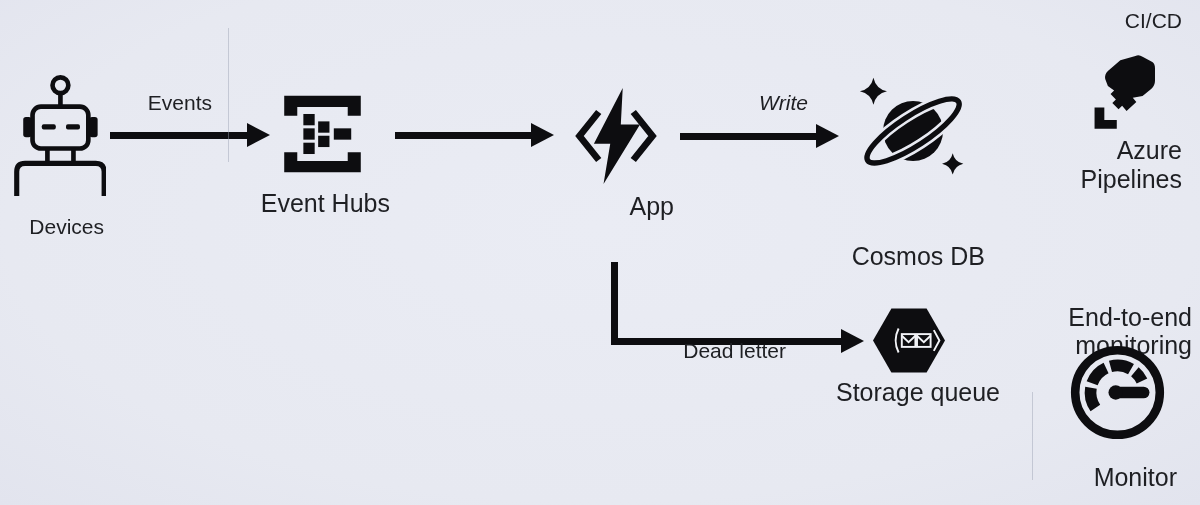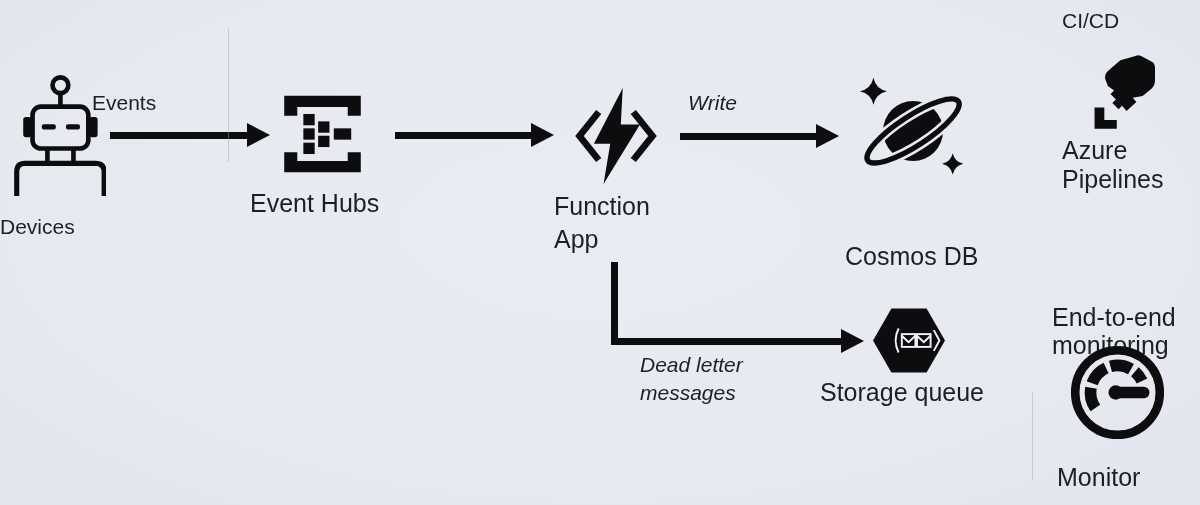--- a/index.html
+++ b/index.html
@@ -5,21 +5,21 @@
   html,body{margin:0;padding:0;}
   body{
     width:1200px;height:505px;
     background:#e8eaf2;
     font-family:"Liberation Sans", sans-serif;
     color:#1e1f23;
     position:relative;overflow:hidden;
   }
   .stage{position:absolute;inset:0;background:radial-gradient(ellipse at 50% 45%, #eaecf4 0%, #e7e9f1 70%, #e2e4ee 100%);}
   .node-icon{position:absolute;}
-  .label{position:absolute;text-align:left;font-weight:400;line-height:1.27;}
+  .label{position:absolute;text-align:right;font-weight:400;line-height:1.27;}
   .lbl-21{font-size:21px;}
   .lbl-22{font-size:25px;}
   .arrow-shaft{position:absolute;background:#0d0d10;}
   .arrow-head-right{position:absolute;width:0;height:0;
     border-left:23px solid #0d0d10;border-top:12px solid transparent;border-bottom:12px solid transparent;}
   .artifact{position:absolute;width:1px;background:#9aa0b2;opacity:.45;}
   svg{display:block;}
 </style>
 </head>
 <body>
@@ -62,21 +62,20 @@
 <div class="arrow-head-right" style="left:531px;top:123px;"></div>
 
 <div class="node-icon" style="left:568px;top:86px;width:96px;height:100px;">
   <svg width="96" height="100" viewBox="0 0 100 100">
     <polyline points="32,25 12,50 32,75" fill="none" stroke="#0d0d10" stroke-width="7"></polyline>
     <polyline points="68,25 88,50 68,75" fill="none" stroke="#0d0d10" stroke-width="7"></polyline>
     <polygon points="57,0 27,58 44,58 37,100 75,38 55,38" fill="#0d0d10"></polygon>
   </svg>
 </div>
 <div class="label lbl-22" style="left:554px;top:190px;width:120px;line-height:33px;">
-  <div>Function</div>
   <div>App</div>
 </div>
 
 <div class="label lbl-21" style="left:688px;top:90px;width:120px;font-style:italic;">Write</div>
 <div class="arrow-shaft" style="left:680px;top:133px;width:138px;height:7px;"></div>
 <div class="arrow-head-right" style="left:816px;top:124px;"></div>
 
 <div class="node-icon" style="left:852px;top:72px;width:126px;height:116px;">
   <svg width="126" height="116" viewBox="0 0 130 120">
     <path d="M22,6 Q24.5,17.5 36,20 Q24.5,22.5 22,34 Q19.5,22.5 8,20 Q19.5,17.5 22,6 Z" fill="#0d0d10"></path>
@@ -98,23 +97,22 @@
   </svg>
 </div>
 <div class="label lbl-22" style="left:1062px;top:136px;width:120px;line-height:29px;">
   <div>Azure</div>
   <div>Pipelines</div>
 </div>
 
 <div class="arrow-shaft" style="left:611px;top:262px;width:7px;height:83px;"></div>
 <div class="arrow-shaft" style="left:611px;top:338px;width:232px;height:7px;"></div>
 <div class="arrow-head-right" style="left:841px;top:329px;"></div>
-<div class="label lbl-21" style="left:640px;top:351px;width:146px;line-height:28px;font-style:italic;">
+<div class="label lbl-21" style="left:640px;top:337px;width:146px;line-height:28px;">
   <div>Dead letter</div>
-  <div>messages</div>
 </div>
 
 <div class="node-icon" style="left:869px;top:305px;width:80px;height:71px;">
   <svg width="80" height="71" viewBox="0 0 100 88">
     <polygon points="28,4 72,4 95,44 72,84 28,84 5,44" fill="#0d0d10"></polygon>
     <g fill="none" stroke="#f2f3f7" stroke-width="2.4">
       <path d="M37,29 Q29.5,44 37,59"></path>
       <rect x="41" y="36" width="17" height="16"></rect>
       <path d="M41,38 L49.5,46 L58,38"></path>
       <rect x="60" y="36" width="17" height="16"></rect>

